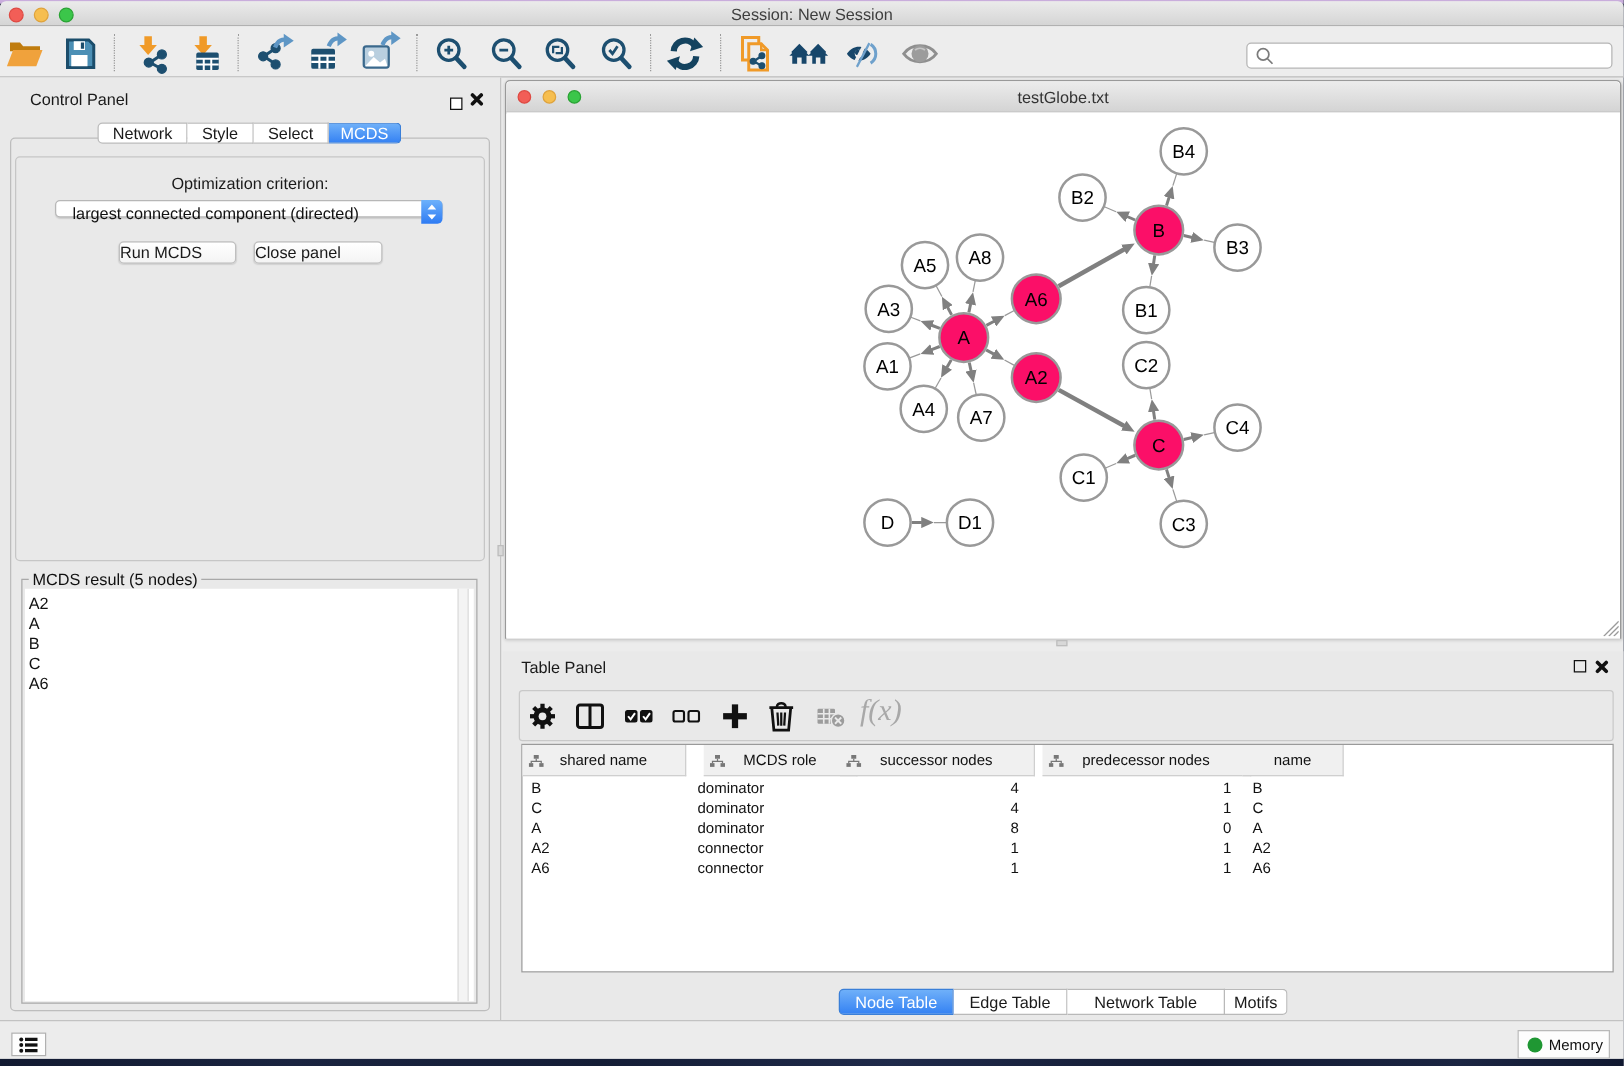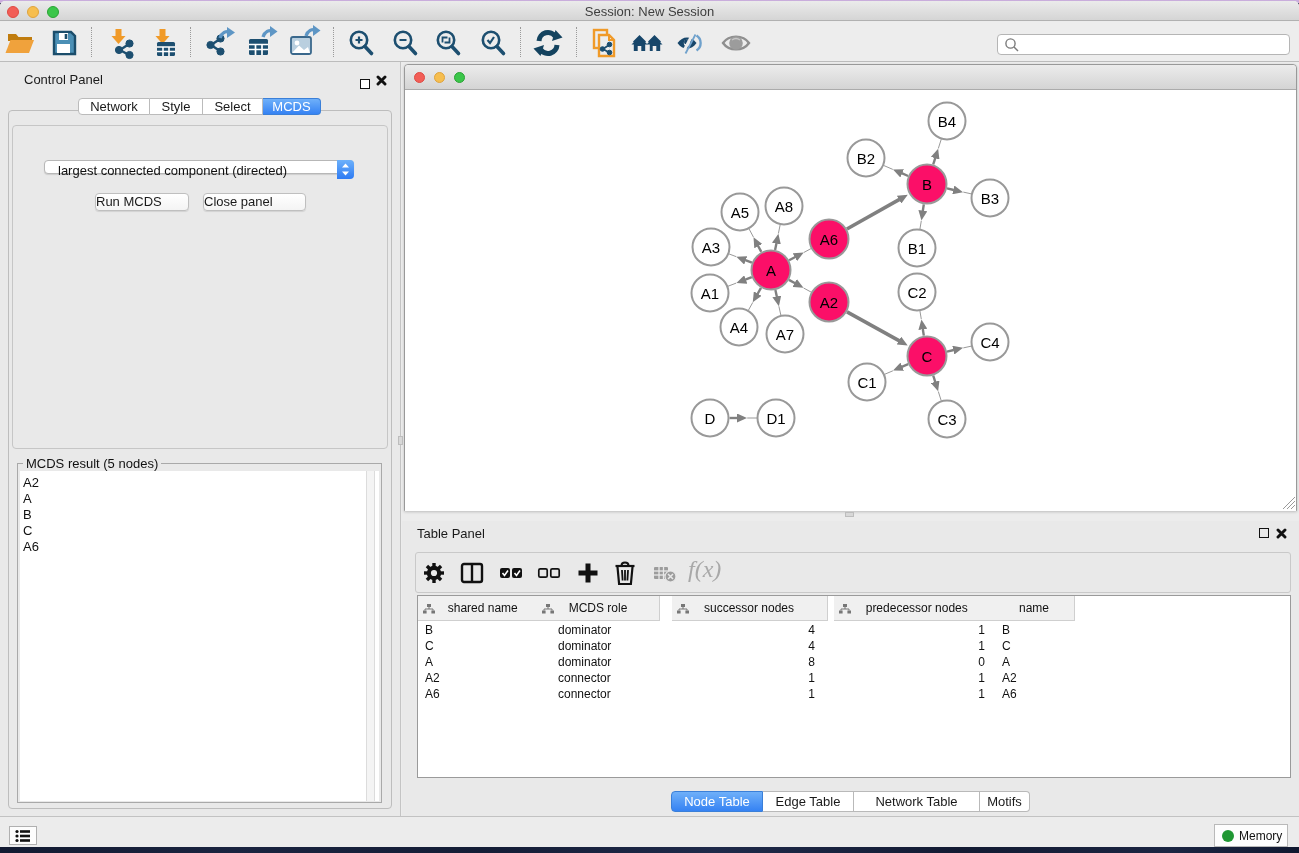--- a/index.html
+++ b/index.html
@@ -215,20 +215,21 @@
         </svg></div>
   </div>
   <div id="tabs">
     <div class="tab" style="width:72px">Network</div>
       <div class="tab" style="width:53px">Style</div>
       <div class="tab" style="width:60px">Select</div>
       <div class="tab sel" style="width:58px">MCDS</div>
   </div>
   <div id="tabbox">
     <div id="mcdsbox"></div>
+    <div id="optlabel">Optimization criterion:</div>
     <div id="dropdown">
         <span class="txt">largest connected component (directed)</span>
         <span class="spin"><svg width="17" height="19" viewBox="0 0 17 19">
             <path d="M5,7.5 L8.5,3.5 L12,7.5 z M5,11.5 L8.5,15.5 L12,11.5 z" fill="#fff"></path>
           </svg></span>
       </div>
     <div class="btn" style="left:86px;top:82px;width:94px">Run MCDS</div>
     <div class="btn" style="left:194px;top:82px;width:103px">Close panel</div>
   </div>
     <div id="fieldset">
@@ -240,20 +241,21 @@
         <div>C</div>
         <div>A6</div>
       </div>
       <div id="scrollbar"></div>
     </div>
   <div id="netwin">
     <div id="nettitle">
       <div class="tl" style="left:9px;top:7px;width:11px;height:11px;background:#f25e57;border:0.5px solid #de4a43"></div>
       <div class="tl" style="left:29px;top:7px;width:11px;height:11px;background:#f6be4f;border:0.5px solid #dfa33c"></div>
       <div class="tl" style="left:49px;top:7px;width:11px;height:11px;background:#3bc64a;border:0.5px solid #2aa334"></div>
+      <div class="t">testGlobe.txt</div>
     </div>
     <div id="netcanvas"><svg width="891" height="420" viewBox="405 90 891 420">
 <defs>
             <marker id="arw" markerUnits="userSpaceOnUse" markerWidth="11" markerHeight="9" refX="0.5" refY="4.5" orient="auto">
               <path d="M0,0 L10,4.5 L0,9 z" fill="#808080"></path>
             </marker>
           </defs>
 <g stroke="#808080">
 <line x1="736.2" y1="282.1" x2="727.8" y2="285.3" stroke-width="1" stroke="#999"></line>
 <line x1="751.8" y1="276.2" x2="745.3" y2="278.7" stroke-width="2.4" marker-end="url(#arw)"></line>
@@ -405,21 +407,21 @@
     </div>
   <div id="tbl">
       <div class="hcell" style="left:0.0px;width:130.5px"><svg width="12" height="12" viewBox="0 0 12 12" style="position:absolute;left:5px;top:7px">
           <g fill="#777">
             <rect x="4" y="1" width="4" height="3"></rect>
             <rect x="0" y="7.5" width="3.6" height="3"></rect>
             <rect x="8.4" y="7.5" width="3.6" height="3"></rect>
           </g>
           <path d="M6,4 v2 M2,7.5 v-1.5 h8 v1.5" stroke="#777" fill="none"></path>
         </svg>shared name</div>
-      <div class="hcell" style="left:119px;width:123px"><svg width="12" height="12" viewBox="0 0 12 12" style="position:absolute;left:5px;top:7px">
+      <div class="hcell" style="left:145px;width:123px"><svg width="12" height="12" viewBox="0 0 12 12" style="position:absolute;left:5px;top:7px">
           <g fill="#777">
             <rect x="4" y="1" width="4" height="3"></rect>
             <rect x="0" y="7.5" width="3.6" height="3"></rect>
             <rect x="8.4" y="7.5" width="3.6" height="3"></rect>
           </g>
           <path d="M6,4 v2 M2,7.5 v-1.5 h8 v1.5" stroke="#777" fill="none"></path>
         </svg>MCDS role</div>
       <div class="hcell" style="left:253.5px;width:156px"><svg width="12" height="12" viewBox="0 0 12 12" style="position:absolute;left:5px;top:7px">
           <g fill="#777">
             <rect x="4" y="1" width="4" height="3"></rect>

